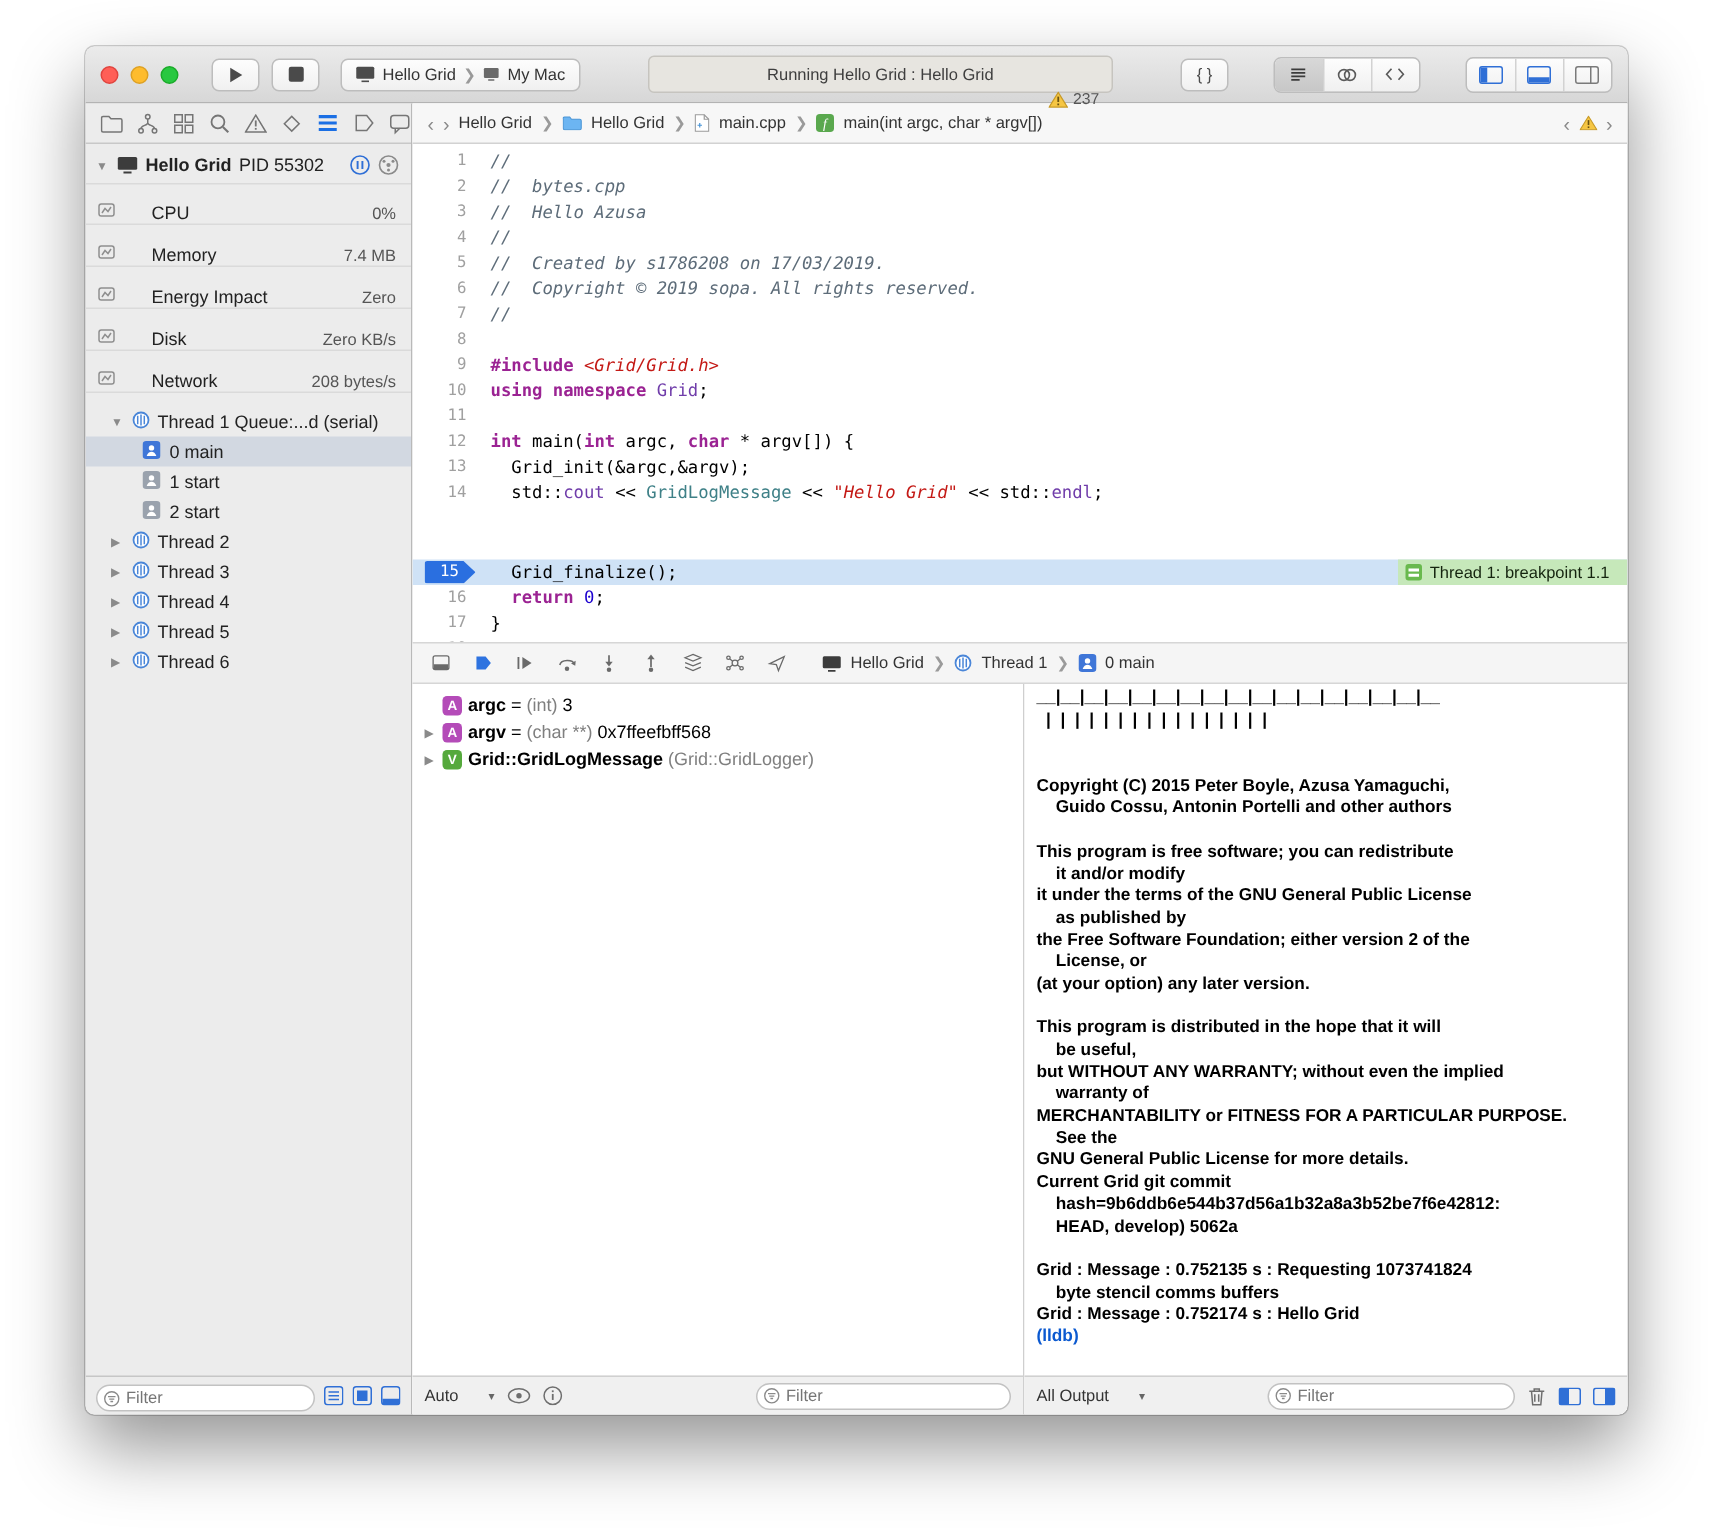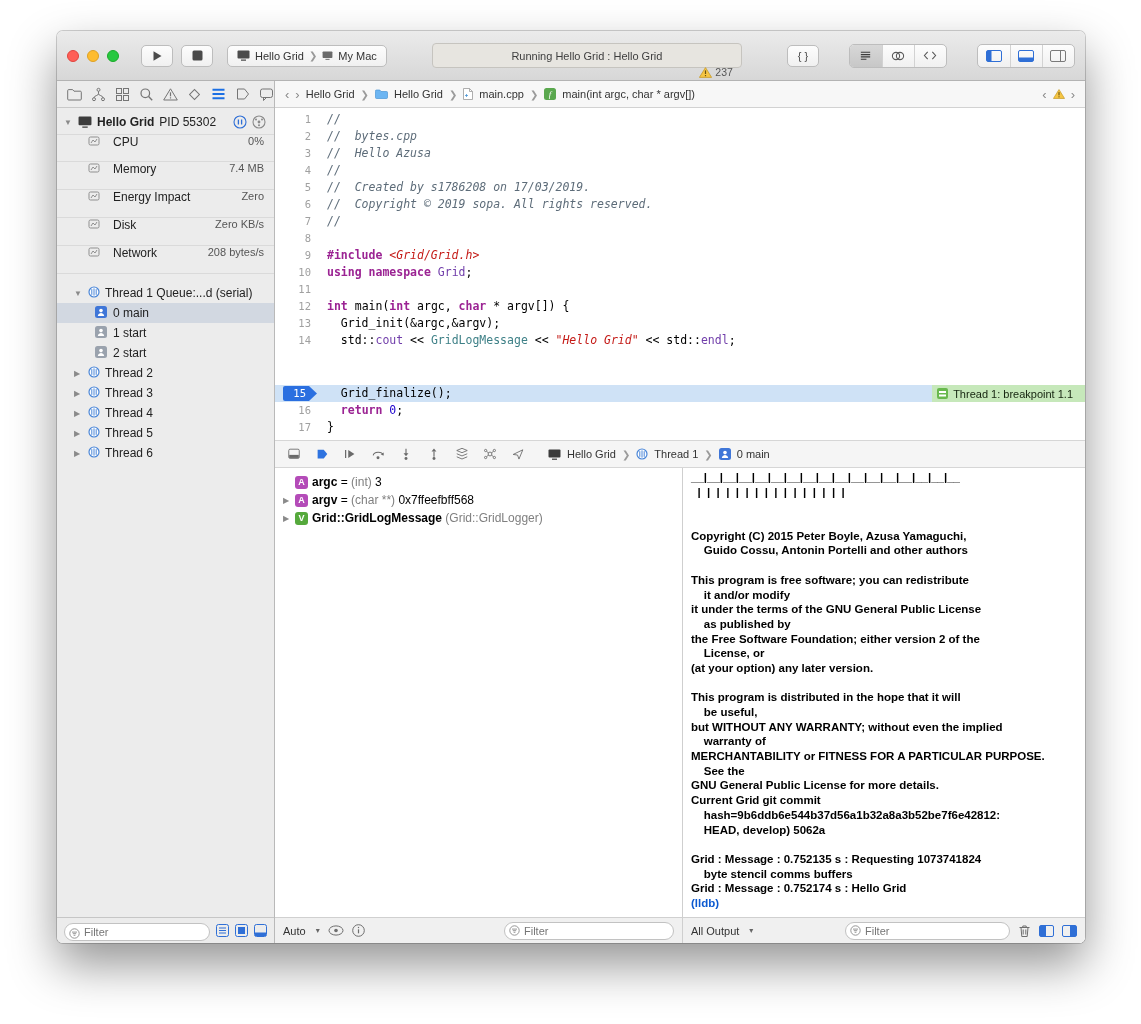--- a/index.html
+++ b/index.html
@@ -15,42 +15,42 @@
   .light{ width:12px; height:12px; border-radius:50%; }
   .light.red{ background:#ff5f57; border:1px solid #e0443e; }
   .light.yellow{ background:#febc2e; border:1px solid #dea123; }
   .light.green{ background:#28c840; border:1px solid #1aab29; }
   .tb-btn{ height:22px; min-width:32px; border:1px solid #bdbdbd; border-radius:5px;
     background:linear-gradient(#fdfdfd,#f0f0f0); display:flex; align-items:center; justify-content:center;
     color:#4a4a4a; font-size:11px; padding:0 6px; }
   .scheme{ height:22px; border:1px solid #bdbdbd; border-radius:5px; background:linear-gradient(#fdfdfd,#f0f0f0);
     display:flex; align-items:center; gap:5px; padding:0 9px; font-size:11px; color:#333; margin-left:6px; }
   .scheme .sep{ color:#999; font-size:10px; }
-  .activity{ width:310px; height:25px; margin:12px auto; background:#e7e5e0; border:1px solid #c6c4bf; border-radius:4px;
+  .activity{ width:310px; height:25px; margin:0 auto; background:#e7e5e0; border:1px solid #c6c4bf; border-radius:4px;
     position:relative; display:flex; align-items:center; justify-content:center; font-size:11px; color:#3e3e3e; }
   .activity .warn{ position:absolute; right:8px; top:11px; height:100%; display:flex; align-items:flex-end; gap:3px;
     font-size:10.5px; color:#555; }
   .seg{ display:flex; border:1px solid #bdbdbd; border-radius:5px; overflow:hidden; background:linear-gradient(#fdfdfd,#f0f0f0); }
   .seg-btn{ width:32px; height:22px; display:flex; align-items:center; justify-content:center; border-left:1px solid #d2d2d2; }
   .seg-btn:first-child{ border-left:none; }
   .seg-btn.active{ background:linear-gradient(#d8d8d8,#c7c7c7); }
   .gap20{ width:14px; }
 
   
   .main{ flex:1; display:flex; min-height:0; }
 
   
   .navigator{ flex:0 0 218px; background:#ececec; border-right:1px solid #b9b9b9; display:flex; flex-direction:column; min-height:0; }
   .nav-iconbar{ flex:0 0 27px; border-bottom:1px solid #c8c8c8; display:flex; align-items:center; gap:8px; padding:0 0 0 9px; }
   .nav-ico{ width:16px; height:16px; display:flex; align-items:center; justify-content:center; }
   .nav-content{ flex:1; overflow:hidden; font-size:12px; color:#222; }
   .process-row{ height:26px; display:flex; align-items:center; gap:5px; padding:2px 8px 0 7px; }
   .process-row .pname{ font-weight:bold; }
   .process-row .picons{ margin-left:auto; display:flex; gap:5px; align-items:center; }
-  .gauge-row{ height:28px; display:flex; align-items:flex-start; gap:13px; padding-left:31px; border-bottom:1px solid #dadada; }
+  .gauge-row{ height:28px; display:flex; align-items:flex-end; gap:24px; padding-left:8px; border-bottom:1px solid #dadada; }
   .gauge-row:first-child{ border-top:1px solid #dadada; }
   .gauge-label{ font-size:12px; color:#222; }
   .gauge-value{ margin-left:auto; padding-right:10px; font-size:11px; color:#555; }
   .threads{ margin-top:9px; }
   .thread-row{ height:20px; display:flex; align-items:center; gap:5px; padding-left:17px; }
   .frame-row{ height:20px; display:flex; align-items:center; gap:6px; padding-left:38px; }
   .frame-row.selected{ background:#d2d8e1; }
   .disclosure{ font-size:8px; color:#8a8a8a; width:9px; }
   .var-disc{ font-size:8px; color:#8a8a8a; width:10px; text-align:center; }
   .nav-bottom{ flex:0 0 26px; border-top:1px solid #c6c6c6; background:#ececec; display:flex; align-items:center; padding:0 7px; gap:6px; }
@@ -98,21 +98,21 @@
   .vars-pane{ flex:0 0 408px; border-right:1px solid #cfcfcf; display:flex; flex-direction:column; background:#fff; min-height:0; }
   .vars-list{ flex:1; padding-top:5px; overflow:hidden; }
   .var-row{ height:18px; display:flex; align-items:center; gap:4px; padding-left:6px; font-size:12px; }
   .var-badge{ width:13px; height:13px; border-radius:3px; color:#fff; font-size:9px; font-weight:bold;
     display:flex; align-items:center; justify-content:center; flex:0 0 13px; }
   .vn{ font-weight:bold; color:#000; }
   .vt{ color:#7f7f7f; }
   .vp,.vv{ color:#000; }
   .pane-bottom{ flex:0 0 26px; border-top:1px solid #d0d0d0; background:#f0f0f0; display:flex; align-items:center;
     padding:0 8px; gap:8px; font-size:11px; color:#333; }
-  .popup{ display:flex; align-items:center; gap:10px; color:#333; }
+  .popup{ display:flex; align-items:center; gap:20px; color:#333; }
   .popup .car{ font-size:8px; color:#666; }
 
   .console-pane{ flex:1; display:flex; flex-direction:column; min-width:0; background:#fff; }
   .console{ flex:1; padding:2px 4px 0 8px; overflow:hidden; font-family:Liberation Sans, sans-serif; }
   .con-line{ height:14.7px; line-height:14.7px; white-space:pre; font-size:11.5px; font-weight:bold; color:#000; }
   .con-line.lldb{ color:#0b59d0; }
 </style>
 </head>
 <body>
 

